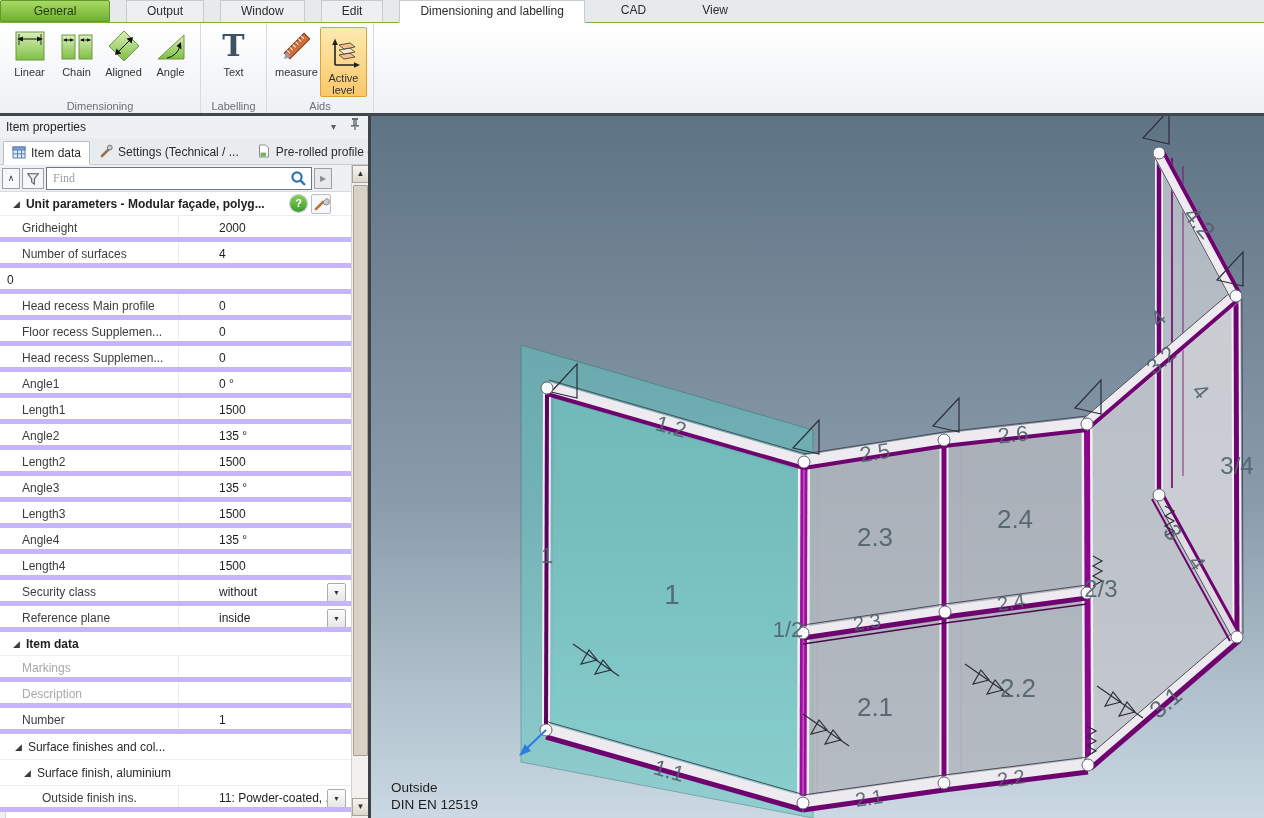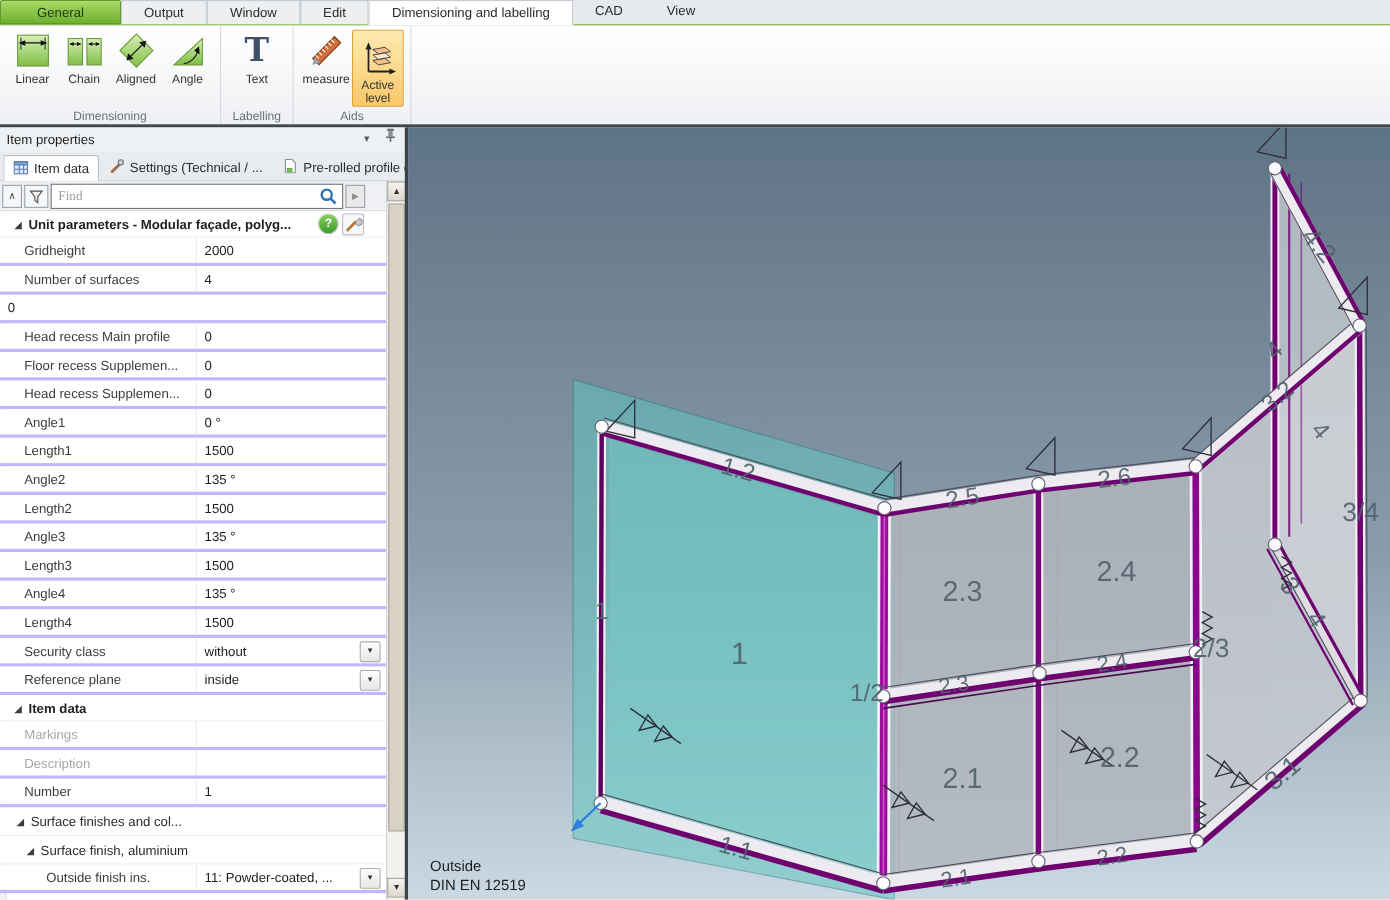--- a/index.html
+++ b/index.html
@@ -1,20 +1,20 @@
 <!DOCTYPE html>
 <html><head>
 <meta charset="utf-8">
 <style>
   * { box-sizing: border-box; margin: 0; padding: 0; }
   html,body { width:1264px; height:818px; overflow:hidden; font-family:"Liberation Sans",sans-serif; background:#fff; }
   #app { position:relative; width:1264px; height:818px; }
 
   
-  .tabbar { position:absolute; left:0; top:0; width:1264px; height:23px; background:#e7eaed; border-bottom:1px solid #79b53e; display:flex; z-index:5; }
+  .tabbar { position:absolute; left:0; top:0; width:1264px; height:23px; background:#e7eaed; border-bottom:1px solid #79b53e; display:flex; z-index:5;gap:16px; }
   .tab { padding:0 20px; line-height:21px; font-size:12px; color:#2b2b2b; white-space:nowrap; }
   .tab.general { width:110px; text-align:center; padding:0; background:linear-gradient(#a8da66,#6fb02e); border:1px solid #5d9a28; color:#1e3a0a; border-radius:2px 2px 0 0; }
   .tab.boxed { background:#edeff1; border:1px solid #c6cbd0; border-bottom:none; }
   .tab.activetab { background:#fff; border:1px solid #c6cbd0; border-bottom:1px solid #fff; margin-bottom:-1px; z-index:6; }
   .ribbonbody { position:absolute; left:0; top:23px; width:1264px; height:90px; background:linear-gradient(#ffffff,#eef0f3); display:flex; }
   .ribbondark { position:absolute; left:0; top:113px; width:1264px; height:3px; background:#42474d; }
   .rgroup { position:relative; display:flex; align-items:flex-start; padding:4px 6px 16px 6px; border-right:1px solid #d7dade; }
   .gcaption { position:absolute; bottom:1px; left:0; width:100%; text-align:center; font-size:11px; color:#6b7077; }
   .rbtn { width:47px; display:flex; flex-direction:column; align-items:center; padding-top:2px; font-size:11px; color:#333; text-align:center; cursor:default; }
   .rbtn .bicon { width:34px; height:34px; }
@@ -37,21 +37,21 @@
   .findinput::placeholder { color:#9aa0a6; }
   .mag { position:absolute; left:290px; top:5px; }
   .fbtn.next { left:314px; width:18px; font-size:8px; line-height:19px; color:#8a8f94; background:#e9e9e9; }
 
   .gridwrap { position:absolute; left:0; top:76px; right:17px; bottom:0; background:#fff; font-size:12px; overflow:hidden; }
   .gutter { position:absolute; left:0; top:0; bottom:0; width:6px; background:#eef0f3; border-right:1px solid #d4d7da; }
   .gsec { position:relative; height:24px; display:flex; align-items:center; font-weight:bold; color:#1e1e1e; padding-left:13px; border-bottom:1px solid #ececec; background:#fff; }
   .exp { font-size:9px; color:#3c3c3c; margin-right:6px; font-weight:normal; }
   .help { position:absolute; right:44px; top:3px; width:17px; height:17px; border-radius:50%; background:linear-gradient(#86cf57,#3f9a2e); color:#fff; text-align:center; line-height:17px; font-size:11px; font-weight:bold; box-shadow:0 0 0 1px #c4c8cc; }
   .wrenchbtn { position:absolute; right:20px; top:2px; width:20px; height:20px; background:#f7f8f9; border:1px solid #b9bec4; border-radius:2px; }
-  .grow { position:relative; height:26px; display:flex; border-bottom:3px solid #c4b5fd; background:#fff; }
+  .grow { position:relative; height:26px; display:flex; border-bottom:5px solid #c4b5fd; background:#fff;gap:33px; }
   .glab { width:179px; padding-left:22px; line-height:25px; color:#3c3c3c; border-right:1px solid #ececec; white-space:nowrap; overflow:hidden; }
   .gval { flex:1; padding-left:7px; line-height:25px; color:#1e1e1e; position:relative; white-space:nowrap; overflow:hidden; }
   .grow.disabledrow .glab { color:#a8a8a8; }
   .ddbtn { position:absolute; right:5px; top:3px; width:19px; height:19px; background:linear-gradient(#fdfdfd,#e6e6e3); border:1px solid #ababab; border-radius:2px; font-size:7px; color:#333; text-align:center; line-height:17px; }
   .ggrow { position:relative; height:26px; display:flex; align-items:center; border-bottom:1px solid #ececec; background:#fff; color:#2b2b2b; }
 
   .vsb { position:absolute; right:0; top:49px; bottom:0; width:17px; background:#f2f1ee; border-left:1px solid #d0d3d6; }
   .sbbtn { position:absolute; left:0; width:17px; height:18px; background:linear-gradient(#f6f4f0,#ddd8cd); border:1px solid #a9a499; font-size:8px; color:#333; text-align:center; line-height:16px; }
   .sbup { top:0; } .sbdown { bottom:2px; }
   .sbthumb { position:absolute; left:1px; top:20px; width:15px; bottom:62px; background:#d9d3c6; border:1px solid #a6a194; border-radius:1px; }

